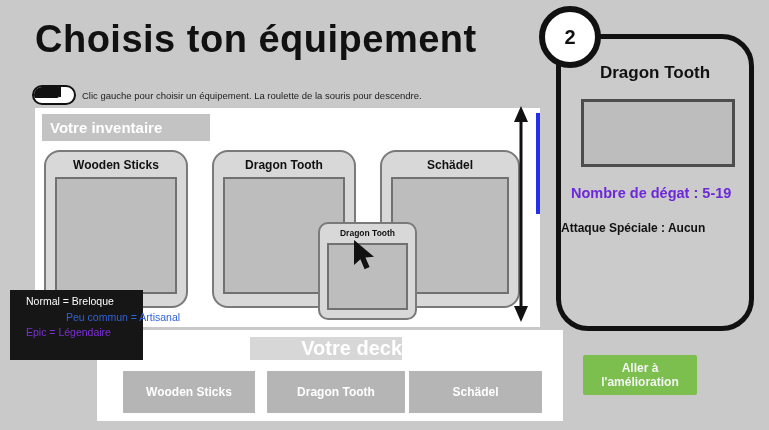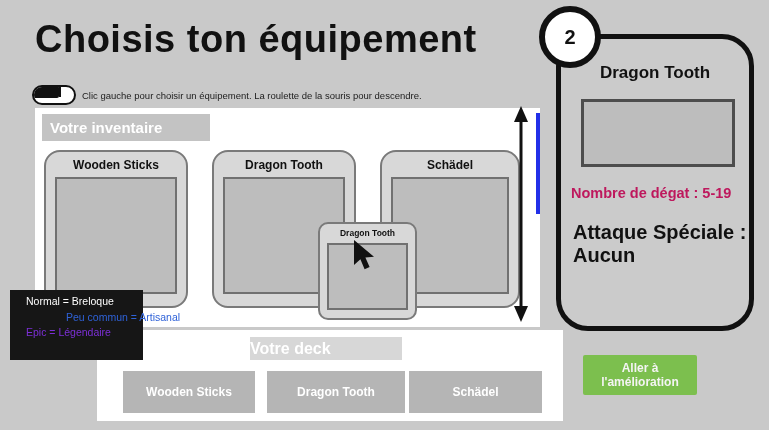--- a/index.html
+++ b/index.html
@@ -85,22 +85,22 @@
     padding: 4px 16px;
   }
   .rarity-legend .row { font-size: 10.5px; line-height: 15.5px; white-space: nowrap; }
 
   
   .deck-panel {
     left: 97px; top: 330px; width: 466px; height: 91px; background: #fff;
   }
   .deck-header {
     left: 153px; top: 7px; width: 152px; height: 23px;
-    background: #d7d7d7; color: #fff; text-align: left;
-    font-size: 16px; font-weight: bold; line-height: 23px;
+    background: #d7d7d7; color: #fff; text-align: right;
+    font-size: 20px; font-weight: bold; line-height: 23px;
   }
   .deck-slot {
     top: 41px; height: 42px; background: #b5b5b5; color: #fff;
     font-size: 12px; font-weight: bold;
     display: flex; align-items: center; justify-content: center;
   }
   .deck-slot-1 { left: 26px; width: 132px; }
   .deck-slot-2 { left: 170px; width: 138px; }
   .deck-slot-3 { left: 312px; width: 133px; }
 
@@ -117,22 +117,22 @@
     font-size: 20px; font-weight: bold; color: #111;
   }
   .detail-title {
     top: 24px; width: 100%; text-align: center;
     font-size: 17px; font-weight: bold; color: #111;
   }
   .detail-image {
     left: 20px; top: 60px; width: 154px; height: 68px;
     background: #bdbdbd; border: 3px solid #4d4d4d;
   }
-  .detail-stat1 { left: 10px; top: 146px; font-size: 14.5px; font-weight: bold; color: #be185d; }
-  .detail-stat2 { left: 12px; top: 182px; font-size: 20px; font-weight: bold; color: #111; }
+  .detail-stat1 { left: 10px; top: 146px; font-size: 14.5px; font-weight: bold; color: #6d28d9; }
+  .detail-stat2 { left: 0; top: 182px; font-size: 12px; font-weight: bold; color: #111; }
 
   
   .upgrade-button {
     left: 583px; top: 355px; width: 114px; height: 40px;
     border: none; border-radius: 2px; color: #f4f4f4;
     font-family: "Liberation Sans", sans-serif;
     font-size: 12px; font-weight: bold; cursor: pointer;
     display: flex; align-items: center; justify-content: center;
   }
 </style>

